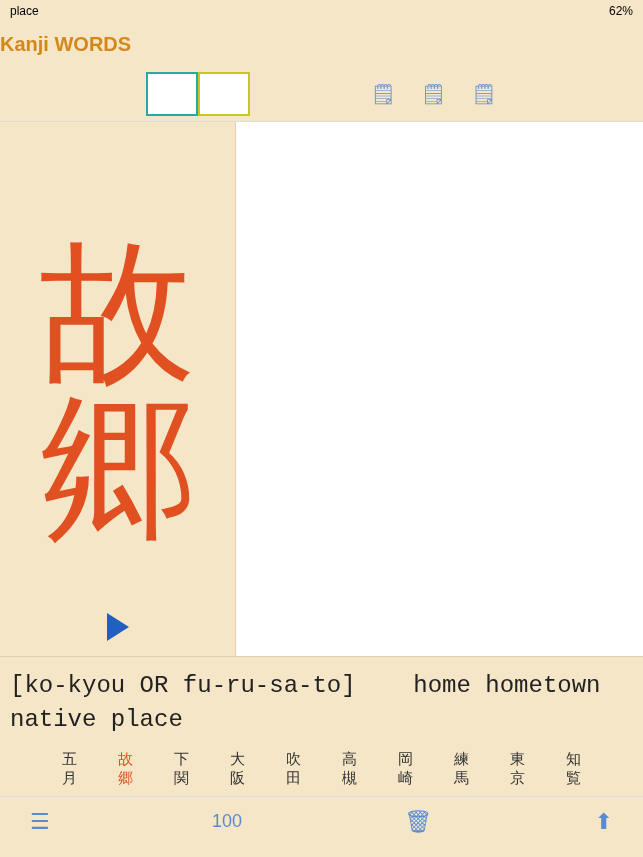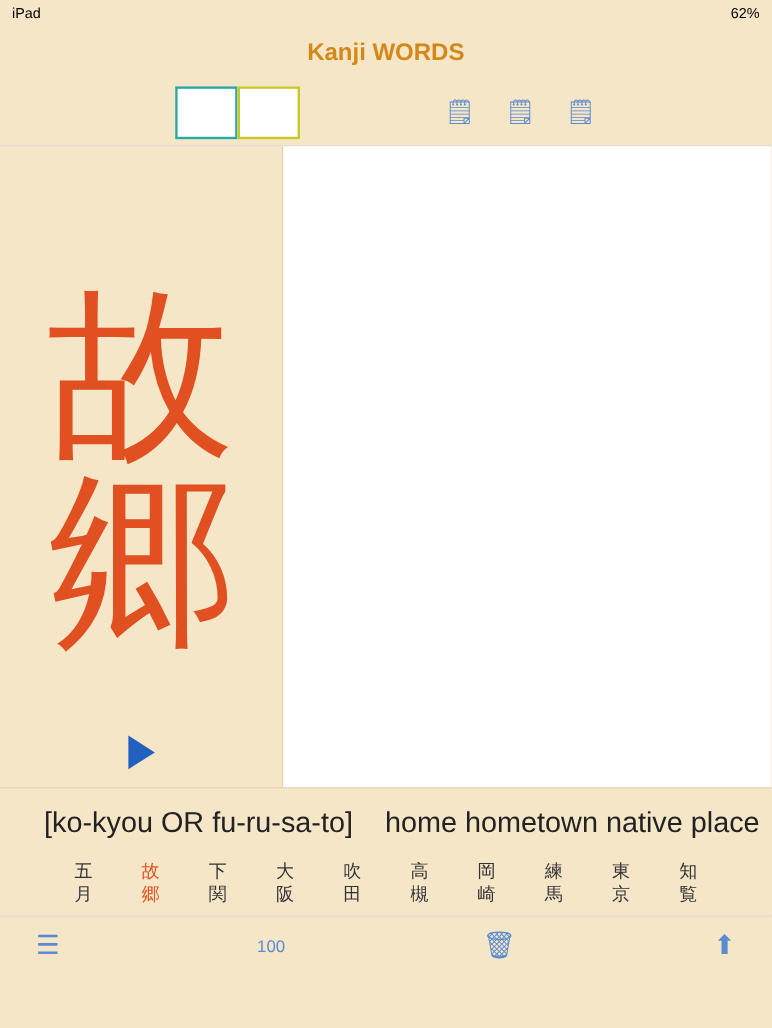--- a/index.html
+++ b/index.html
@@ -23,21 +23,20 @@
       padding: 0 10px;
       font-size: 12px;
     }
 
     
     .header {
       height: 44px;
       background: #f5e6c8;
       display: flex;
       align-items: center;
-      justify-content: center;
     }
 
     .header-title {
       font-size: 20px;
       font-weight: 600;
       color: #d4881a;
     }
 
     
     .toolbar {
@@ -123,22 +122,23 @@
     .writing-panel {
       flex: 1;
       background: white;
       border-left: 1px solid #e0d0b0;
     }
 
     
     .meaning-area {
       background: #f5e6c8;
       padding: 12px 10px 8px;
-      text-align: right;
+      text-align: left;
       border-top: 1px solid #e0d0b0;
+      font-family: Liberation Mono, monospace;
     }
 
     .meaning-text {
       font-size: 24px;
       color: #222;
       line-height: 1.4;
     }
 
     
     .related-area {
@@ -175,29 +175,29 @@
       padding: 0 30px;
     }
 
     .bottom-icon {
       font-size: 22px;
       color: #5a8ad0;
       cursor: pointer;
     }
 
     .bottom-count {
-      font-size: 14px;
+      font-size: 18px;
       color: #5a8ad0;
     }
   </style>
 </head>
 <body>
 
 <div class="status-bar">
-  <span>iPad</span>
+  <span>place</span>
   <span>62%</span>
 </div>
 
 <div class="header">
   <span class="header-title">Kanji WORDS</span>
 </div>
 
 <div class="toolbar">
   <div class="card-pair">
     <div class="card-box first"></div>

